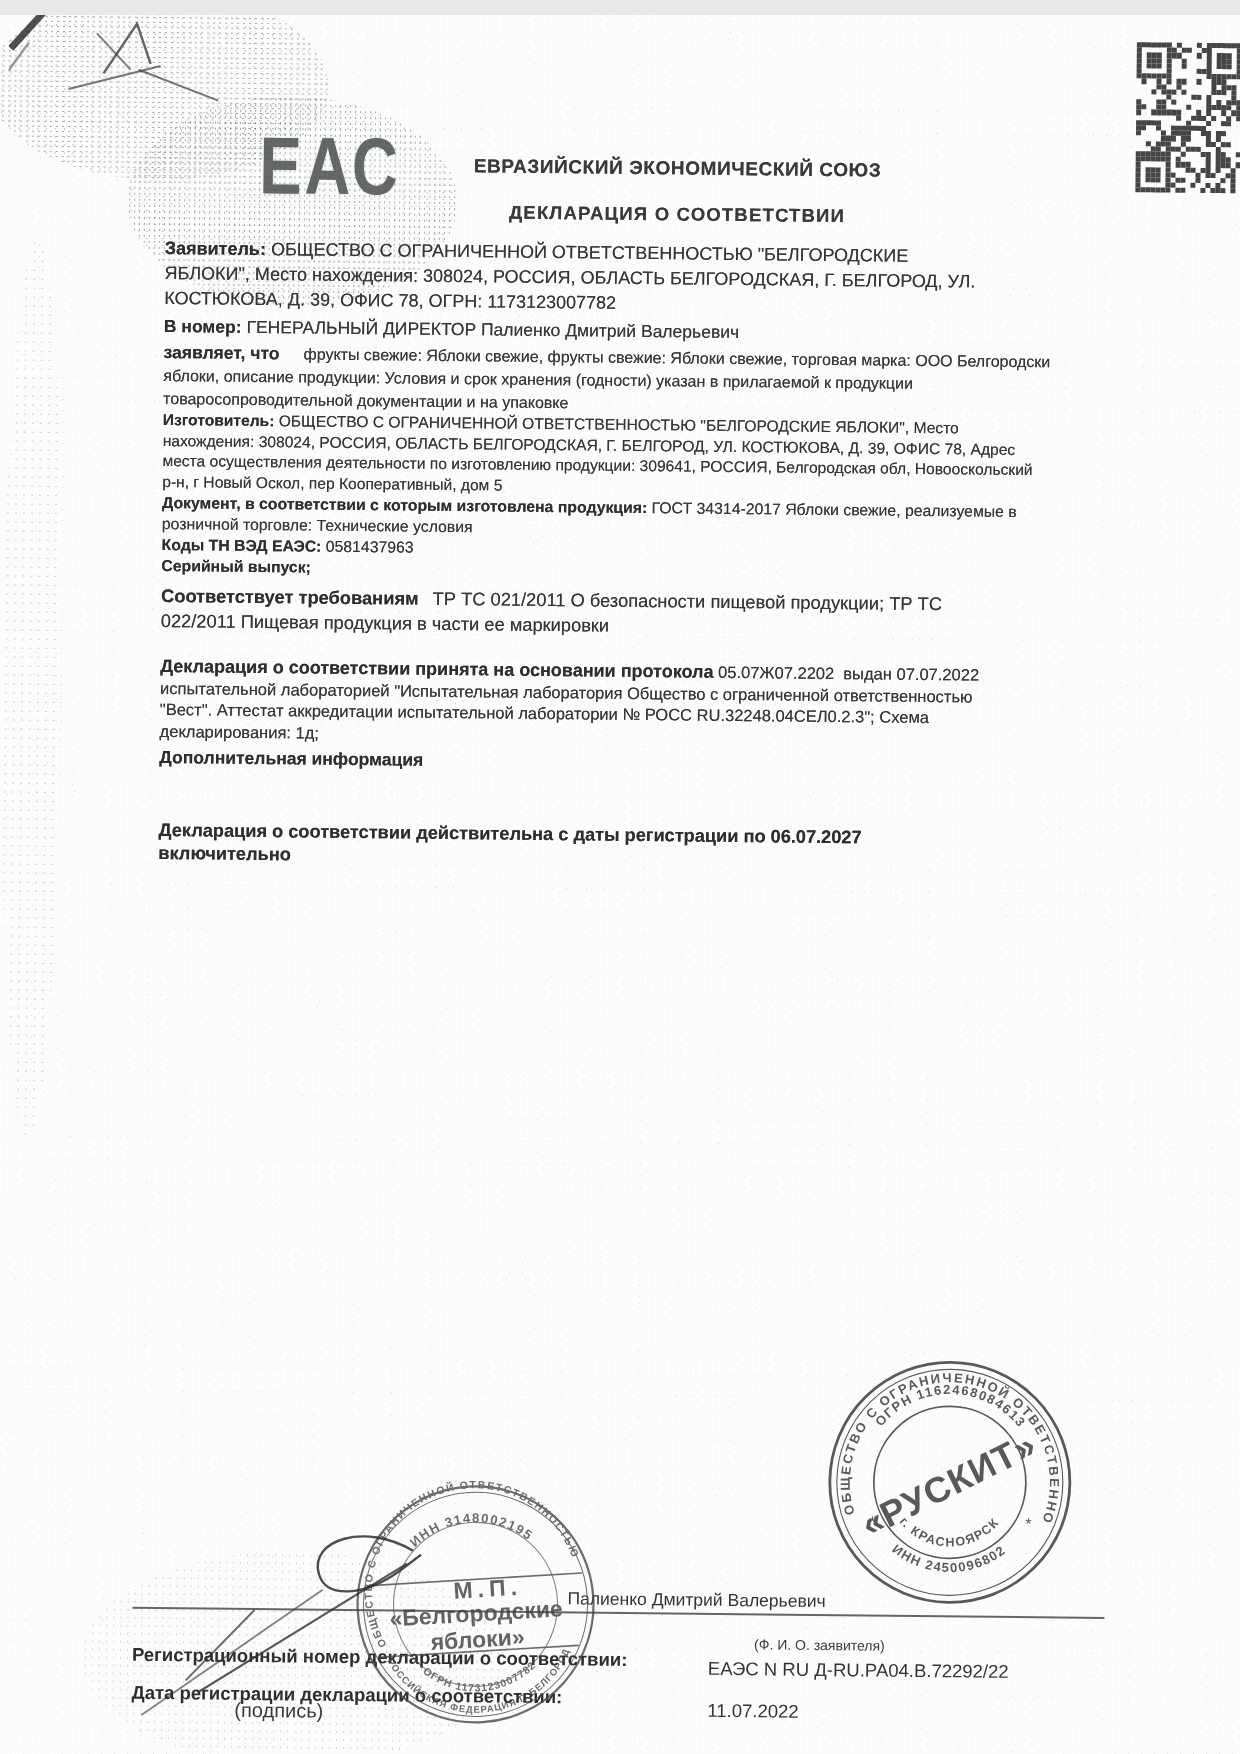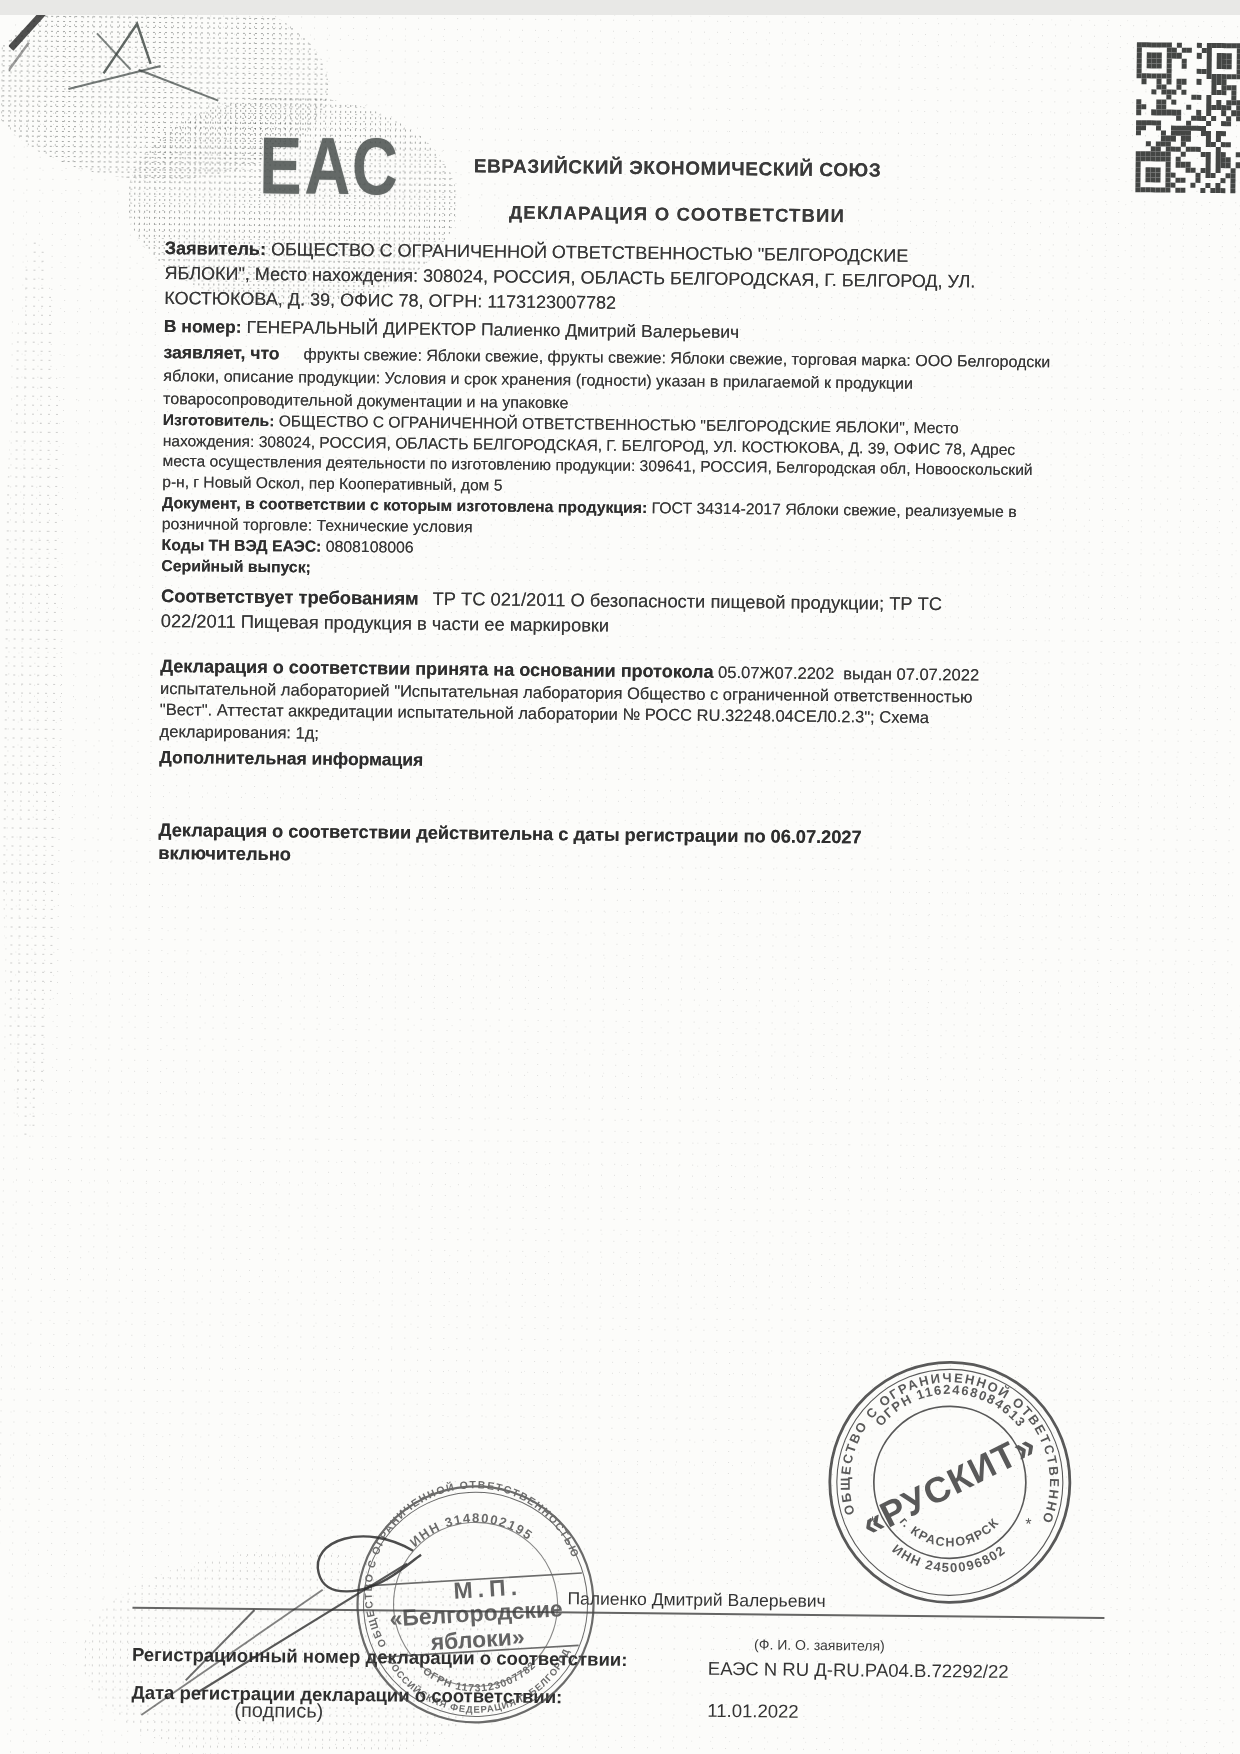--- a/index.html
+++ b/index.html
@@ -720,42 +720,42 @@
       <p class="para p-person"><span class="lead">В номер:</span> <span class="val">ГЕНЕРАЛЬНЫЙ ДИРЕКТОР Палиенко Дмитрий Валерьевич</span></p>
       <p class="para p-declares"><span class="lead">заявляет, что</span><span class="val">фрукты свежие: Яблоки свежие, фрукты свежие: Яблоки свежие, торговая марка: ООО Белгородски
 яблоки, описание продукции: Условия и срок хранения (годности) указан в прилагаемой к продукции
 товаросопроводительной документации и на упаковке</span></p>
       <p class="para p-manufacturer"><span class="lead">Изготовитель:</span> <span class="val">ОБЩЕСТВО С ОГРАНИЧЕННОЙ ОТВЕТСТВЕННОСТЬЮ "БЕЛГОРОДСКИЕ ЯБЛОКИ", Место
 нахождения: 308024, РОССИЯ, ОБЛАСТЬ БЕЛГОРОДСКАЯ, Г. БЕЛГОРОД, УЛ. КОСТЮКОВА, Д. 39, ОФИС 78, Адрес
 места осуществления деятельности по изготовлению продукции: 309641, РОССИЯ, Белгородская обл, Новооскольский
 р-н, г Новый Оскол, пер Кооперативный, дом 5</span></p>
       <p class="para p-document"><span class="lead">Документ, в соответствии с которым изготовлена продукция:</span> <span class="val">ГОСТ 34314-2017 Яблоки свежие, реализуемые в
 розничной торговле: Технические условия</span></p>
-      <p class="para p-tnved"><span class="lead">Коды ТН ВЭД ЕАЭС:</span> <span class="val">0808108006</span></p>
+      <p class="para p-tnved"><span class="lead">Коды ТН ВЭД ЕАЭС:</span> <span class="val">0581437963</span></p>
       <p class="para p-serial"><span class="lead">Серийный выпуск;</span></p>
       <p class="para p-conformity"><span class="lead">Соответствует требованиям</span><span class="val">ТР ТС 021/2011 О безопасности пищевой продукции; ТР ТС
 022/2011 Пищевая продукция в части ее маркировки</span></p>
       <p class="para p-basis"><span class="lead">Декларация о соответствии принята на основании протокола</span> <span class="val">05.07Ж07.2202  выдан 07.07.2022
 испытательной лабораторией "Испытательная лаборатория Общество с ограниченной ответственностью
 "Вест". Аттестат аккредитации испытательной лаборатории № РОСС RU.32248.04СЕЛ0.2.3"; Схема
 декларирования: 1д;</span></p>
       <p class="para p-additional"><span>Дополнительная информация</span></p>
       <p class="para p-validity"><span class="val">Декларация о соответствии действительна с даты регистрации по 06.07.2027
 включительно</span></p>
     </div>
 
     <div class="sig-line"></div>
     <div class="sig-caption">(подпись)</div>
     <div class="sig-name">Палиенко Дмитрий Валерьевич</div>
     <div class="sig-fio">(Ф. И. О. заявителя)</div>
 
     <div class="reg-label1">Регистрационный номер декларации о соответствии:</div>
     <div class="reg-value1">ЕАЭС N RU Д-RU.РА04.В.72292/22</div>
     <div class="reg-label2">Дата регистрации декларации о соответствии:</div>
-    <div class="reg-value2">11.01.2022</div>
+    <div class="reg-value2">11.07.2022</div>
 
     <svg class="stamp stamp-right" width="272" height="272" viewBox="0 0 272 272">
       <g stroke="#3d3d3d" fill="none">
         <circle cx="136" cy="136" r="120" stroke-width="2.8"></circle>
         <circle cx="136" cy="136" r="113" stroke-width="1.1"></circle>
         <circle cx="136" cy="136" r="76" stroke-width="1.7"></circle>
       </g>
       <defs>
         <path id="rs-outer" d="M 42,170 A 100,100 0 1 1 230,170"></path>
         <path id="rs-ogrn" d="M 62,88 A 88,88 0 0 1 210,88"></path>

